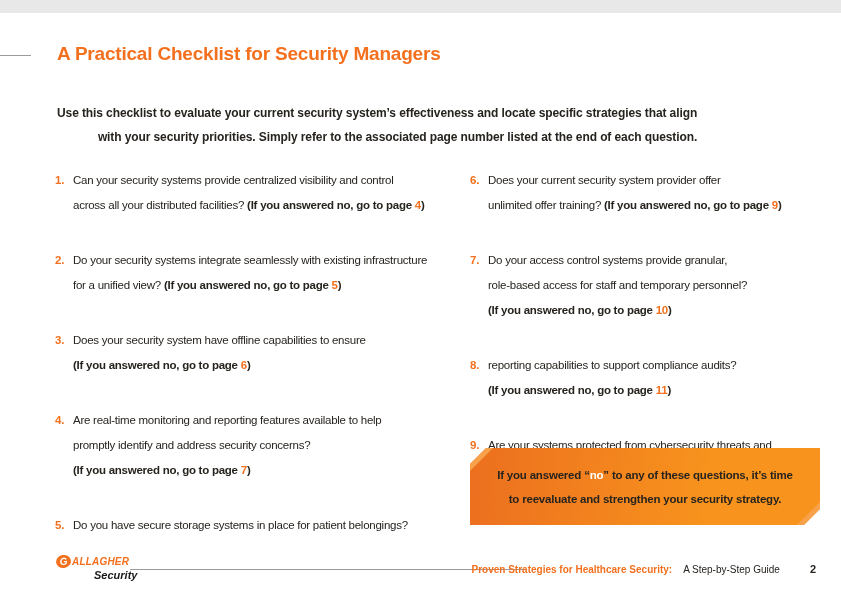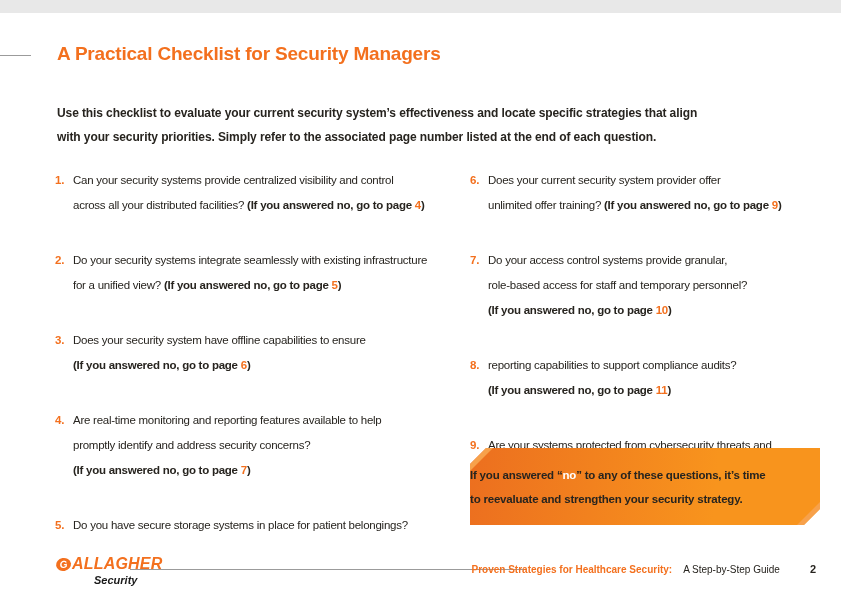--- a/index.html
+++ b/index.html
@@ -24,39 +24,39 @@
   }
   
   .top-rule{position:absolute;left:0;top:42px;width:31px;height:1px;background:var(--rule);}
   .page-title{
     position:absolute;left:57px;top:30px;
     font-size:19px;font-weight:700;color:var(--accent);
     letter-spacing:-0.2px;white-space:nowrap;
   }
   
   .intro{position:absolute;left:57px;top:88px;font-size:12px;font-weight:700;letter-spacing:-0.1px;}
-  .intro-line{line-height:24px;white-space:nowrap;}
+  .intro-line{line-height:24px;white-space:nowrap;text-align:right;}
   
   .col{position:absolute;top:155px;}
   .col-left{left:55px;width:408px;}
   .col-right{left:470px;width:352px;}
   .question{display:flex;margin-bottom:30px;font-size:11.5px;letter-spacing:-0.25px;}
   .q-num{width:18px;flex:0 0 18px;color:var(--accent);font-weight:700;line-height:25px;}
   .q-body{flex:1;}
   .q-line{line-height:25px;white-space:nowrap;}
   .seg-normal{font-weight:400;}
   .seg-bold{font-weight:700;}
   .seg-page{font-weight:700;color:var(--accent);cursor:pointer;}
   
   .callout{
     position:absolute;left:470px;top:435px;width:350px;height:77px;
     background:linear-gradient(95deg,var(--callout-start) 0%,var(--callout-end) 70%);
     clip-path:polygon(16px 0,100% 0,100% calc(100% - 16px),calc(100% - 16px) 100%,0 100%,0 16px);
     display:flex;flex-direction:column;justify-content:center;
-    font-size:11.5px;font-weight:700;letter-spacing:-0.2px;
+    text-align:center;font-size:11.5px;font-weight:700;letter-spacing:-0.2px;
   }
   .callout .bevel-tl{
     position:absolute;left:0;top:0;width:26px;height:26px;
     background:var(--callout-bevel);
     clip-path:polygon(16px 0,23px 0,0 23px,0 16px);
   }
   .callout .bevel-br{
     position:absolute;right:0;bottom:0;width:26px;height:26px;
     background:var(--callout-bevel);
     clip-path:polygon(10px 26px,26px 10px,26px 3px,3px 26px);
@@ -70,21 +70,21 @@
   .logo-g{
     display:inline-flex;align-items:center;justify-content:center;
     width:15px;height:13px;border-radius:50%;
     background:var(--accent);color:#fff;
     font-size:10px;font-weight:700;font-style:italic;
     transform:rotate(-10deg);
     flex:0 0 15px;
   }
   .logo-name{
     color:var(--accent);font-weight:700;font-style:italic;
-    font-size:16px;letter-spacing:0.2px;margin-left:1px;white-space:nowrap;
+    font-size:10px;letter-spacing:0.2px;margin-left:1px;white-space:nowrap;
   }
   .logo-sub{
     color:#1a1a1a;font-weight:700;font-style:italic;
     font-size:11px;margin-left:22px;margin-top:1px;white-space:nowrap;padding-left:16px;
   }
   .footer-right{
     position:absolute;right:25px;top:550px;
     display:flex;align-items:baseline;font-size:10px;white-space:nowrap;gap:8px;
   }
   .ft-title{color:var(--accent);font-weight:700;}

